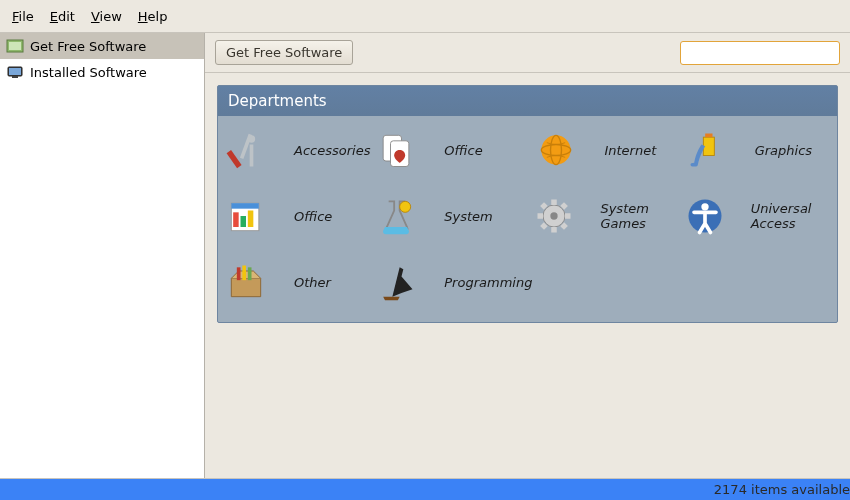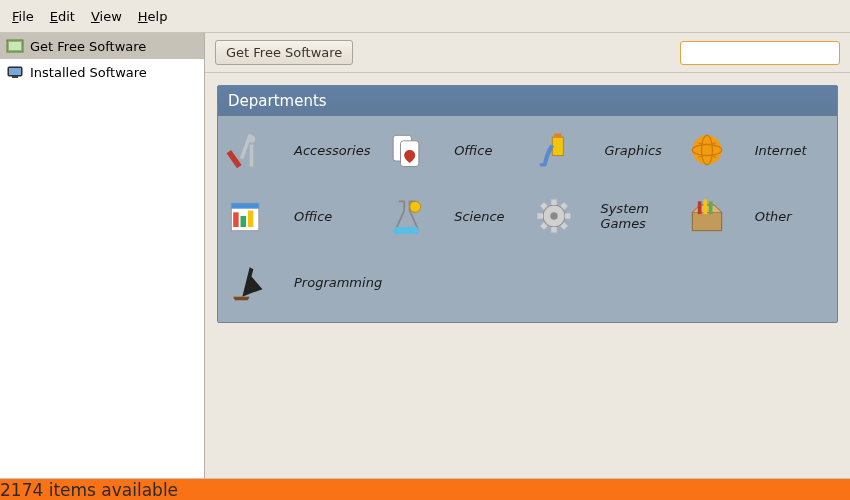--- a/index.html
+++ b/index.html
@@ -25,21 +25,21 @@
 .searchbox input { border: none; outline: none; flex: 1; font-size: 12px; }
 .search-icon { width: 14px; height: 14px; }
 
 .dept-panel { margin: 12px; border: 1px solid #6e85a0; background: #9eadbb; border-radius: 2px; }
 .dept-header { background: linear-gradient(#6280a4,#607b9a); color: #fff; font-size: 15px; padding: 6px 10px; }
 .dept-grid { display: grid; grid-template-columns: repeat(4, 1fr); padding: 10px 4px 16px 4px; row-gap: 18px; }
 .dept-cell { display: flex; flex-direction: row; align-items: center; gap: 24px; cursor: default; font-style: italic; }
 .dept-cell .iconbox { width: 48px; height: 48px; display: flex; align-items: center; justify-content: center; }
 .dept-cell .label { font-size: 13px; color: #1a1a1a; }
 
-.statusbar { height: 22px; border-top: 1px solid #c8c4bc; display: flex; align-items: center; justify-content: flex-start; font-size: 17px; color: #2a2a2a; background: #f97316; }
+.statusbar { height: 22px; border-top: 1px solid #c8c4bc; display: flex; align-items: center; justify-content: flex-end; font-size: 13px; color: #2a2a2a; background: #3b82f6; }
 </style>
 </head>
 <body>
 
 <div class="menubar" id="menubar">
     <div class="menu-item"><span class="uline">F</span>ile</div>
     <div class="menu-item"><span class="uline">E</span>dit</div>
     <div class="menu-item"><span class="uline">V</span>iew</div>
     <div class="menu-item"><span class="uline">H</span>elp</div>
   </div>
@@ -100,38 +100,38 @@
                 <rect x="10" y="8" width="20" height="28" rx="3" fill="#fff" stroke="#888"></rect>
                 <rect x="18" y="14" width="20" height="28" rx="3" fill="#fff" stroke="#888"></rect>
                 <path d="M28 24 c4 0 6 3 6 6 c0 4 -6 8 -6 8 c0 0 -6 -4 -6 -8 c0 -3 2 -6 6 -6z" fill="#c0392b"></path>
               </svg>
             </div>
             <div class="label">Office</div>
           </div>
           <div class="dept-cell">
             <div class="iconbox">
               <svg viewBox="0 0 48 48" width="44" height="44">
+                <circle cx="24" cy="24" r="16" fill="#f39c12"></circle>
+                <ellipse cx="24" cy="24" rx="16" ry="6" fill="none" stroke="#c87f0a" stroke-width="1.5"></ellipse>
+                <ellipse cx="24" cy="24" rx="6" ry="16" fill="none" stroke="#c87f0a" stroke-width="1.5"></ellipse>
+                <path d="M14 16 q10 4 20 0 M14 32 q10 -4 20 0" fill="none" stroke="#c87f0a"></path>
+              </svg>
+            </div>
+            <div class="label">Internet</div>
+          </div>
+          <div class="dept-cell">
+            <div class="iconbox">
+              <svg viewBox="0 0 48 48" width="44" height="44">
                 <rect x="20" y="10" width="12" height="20" fill="#f1c40f" stroke="#b8860b"></rect>
                 <rect x="22" y="6" width="8" height="4" fill="#e67e22"></rect>
                 <path d="M10 38 c2 -12 8 -20 8 -20 l4 2 c0 0 -6 10 -8 20 z" fill="#5b8bc9"></path>
                 <ellipse cx="10" cy="40" rx="4" ry="2" fill="#5b8bc9"></ellipse>
               </svg>
             </div>
             <div class="label">Graphics</div>
-          </div>
-          <div class="dept-cell">
-            <div class="iconbox">
-              <svg viewBox="0 0 48 48" width="44" height="44">
-                <circle cx="24" cy="24" r="16" fill="#f39c12"></circle>
-                <ellipse cx="24" cy="24" rx="16" ry="6" fill="none" stroke="#c87f0a" stroke-width="1.5"></ellipse>
-                <ellipse cx="24" cy="24" rx="6" ry="16" fill="none" stroke="#c87f0a" stroke-width="1.5"></ellipse>
-                <path d="M14 16 q10 4 20 0 M14 32 q10 -4 20 0" fill="none" stroke="#c87f0a"></path>
-              </svg>
-            </div>
-            <div class="label">Internet</div>
           </div>
           <div class="dept-cell">
             <div class="iconbox">
               <svg viewBox="0 0 48 48" width="44" height="44">
                 <rect x="8" y="10" width="30" height="30" fill="#fff" stroke="#999"></rect>
                 <rect x="8" y="10" width="30" height="6" fill="#4a90d9"></rect>
                 <rect x="10" y="20" width="6" height="16" fill="#e74c3c"></rect>
                 <rect x="18" y="24" width="6" height="12" fill="#27ae60"></rect>
                 <rect x="26" y="18" width="6" height="18" fill="#f1c40f"></rect>
               </svg>
@@ -139,21 +139,21 @@
             <div class="label">Office</div>
           </div>
           <div class="dept-cell">
             <div class="iconbox">
               <svg viewBox="0 0 48 48" width="44" height="44">
                 <path d="M16 8 h6 v10 l-8 18 a4 4 0 0 0 4 6 h14 a4 4 0 0 0 4 -6 l-8 -18 v-10 h6" fill="none" stroke="#888" stroke-width="2"></path>
                 <path d="M12 36 h24 l2 4 a3 3 0 0 1 -3 4 h-22 a3 3 0 0 1 -3 -4 z" fill="#5bbce4"></path>
                 <circle cx="34" cy="14" r="6" fill="#f1c40f" stroke="#b8860b"></circle>
               </svg>
             </div>
-            <div class="label">Science</div>
+            <div class="label">System</div>
           </div>
           <div class="dept-cell">
             <div class="iconbox">
               <svg viewBox="0 0 48 48" width="44" height="44">
                 <circle cx="24" cy="24" r="12" fill="#d0d0d0" stroke="#888"></circle>
                 <circle cx="24" cy="24" r="4" fill="#888"></circle>
                 <g stroke="#d0d0d0" stroke-width="6">
                   <line x1="24" y1="6" x2="24" y2="12"></line>
                   <line x1="24" y1="36" x2="24" y2="42"></line>
                   <line x1="6" y1="24" x2="12" y2="24"></line>
@@ -163,20 +163,30 @@
                   <line x1="11" y1="37" x2="15" y2="33"></line>
                   <line x1="33" y1="15" x2="37" y2="11"></line>
                 </g>
               </svg>
             </div>
             <div class="label">System Games</div>
           </div>
           <div class="dept-cell">
             <div class="iconbox">
               <svg viewBox="0 0 48 48" width="44" height="44">
+                <circle cx="24" cy="24" r="18" fill="#3b6fb6"></circle>
+                <circle cx="24" cy="14" r="4" fill="#fff"></circle>
+                <path d="M12 20 h24 M24 20 v12 M24 32 l-6 10 M24 32 l6 10" stroke="#fff" stroke-width="4" stroke-linecap="round"></path>
+              </svg>
+            </div>
+            <div class="label">Universal Access</div>
+          </div>
+          <div class="dept-cell">
+            <div class="iconbox">
+              <svg viewBox="0 0 48 48" width="44" height="44">
                 <path d="M8 20 h32 v20 h-32 z" fill="#c49a5a" stroke="#8a6430"></path>
                 <path d="M8 20 l8 -8 h16 l8 8" fill="#d9b576" stroke="#8a6430"></path>
                 <rect x="14" y="8" width="4" height="14" fill="#c0392b"></rect>
                 <rect x="20" y="6" width="4" height="16" fill="#f1c40f"></rect>
                 <rect x="26" y="8" width="4" height="14" fill="#6aa84f"></rect>
               </svg>
             </div>
             <div class="label">Other</div>
           </div>
           <div class="dept-cell">

